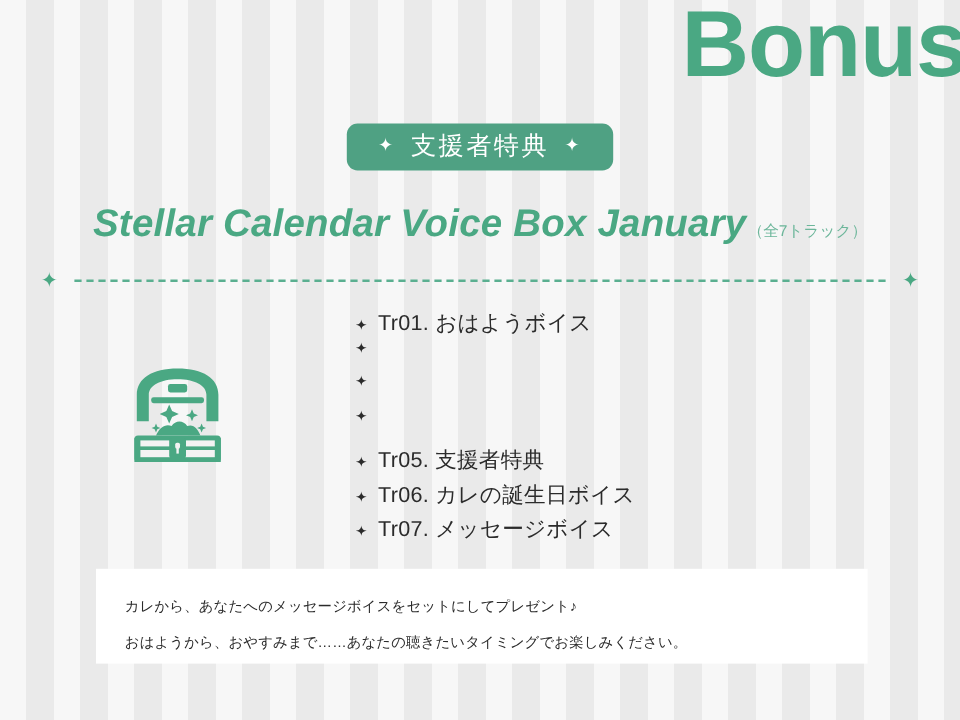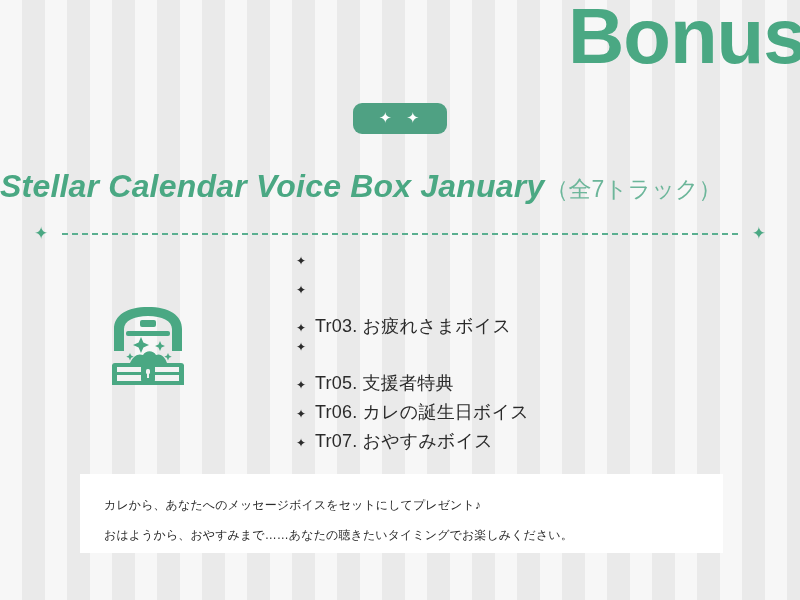--- a/index.html
+++ b/index.html
@@ -70,32 +70,33 @@
     top: 0px;
   }
 
   
   .title-wrap {
     position: absolute;
     left: 0;
     top: 168px;
     width: 800px;
     display: flex;
+    justify-content: center;
     align-items: baseline;
     white-space: nowrap;
   }
   .title-main {
     font-size: 32px;
     font-weight: bold;
     font-style: italic;
     color: #4aa883;
     letter-spacing: 0.2px;
   }
   .title-sub {
-    font-size: 23px;
+    font-size: 13px;
     color: #6cb69a;
     font-style: normal;
     font-weight: normal;
     margin-left: 1px;
   }
 
   
   .divider-wrap {
     position: absolute;
     left: 34px;
@@ -178,20 +179,21 @@
 </head>
 <body>
 
 <div class="page">
 
   <div class="bonus-heading">Bonus</div>
 
   <div class="badge-wrap">
     <div class="badge">
       <span class="spark">✦</span>
+      <span>支援者特典</span>
       <span class="spark">✦</span>
     </div>
   </div>
 
   <div class="title-wrap">
     <span class="title-main">Stellar Calendar Voice Box January</span>
     <span class="title-sub">（全7トラック）</span>
   </div>
 
   <div class="divider-wrap">
@@ -235,42 +237,42 @@
         <g fill="#f3f3f3">
           <rect x="46" y="74" width="4" height="5" rx="1.5"></rect>
           <rect x="47" y="78" width="2" height="5"></rect>
         </g>
       </svg>
     </div>
 
     <ul class="tracklist">
       <li class="track-item">
         <span class="track-bullet">✦</span>
-      </li>
-      <li class="track-item">
-        <span class="track-bullet">✦</span>
-      </li>
-      <li class="track-item">
-        <span class="track-bullet">✦</span>
-        <span class="track-label">Tr03. お疲れさまボイス</span>
+        <span class="track-label">Tr01. おはようボイス</span>
+      </li>
+      <li class="track-item">
+        <span class="track-bullet">✦</span>
+      </li>
+      <li class="track-item">
+        <span class="track-bullet">✦</span>
       </li>
       <li class="track-item">
         <span class="track-bullet">✦</span>
       </li>
       <li class="track-item">
         <span class="track-bullet">✦</span>
         <span class="track-label">Tr05. 支援者特典</span>
       </li>
       <li class="track-item">
         <span class="track-bullet">✦</span>
         <span class="track-label">Tr06. カレの誕生日ボイス</span>
       </li>
       <li class="track-item">
         <span class="track-bullet">✦</span>
-        <span class="track-label">Tr07. おやすみボイス</span>
+        <span class="track-label">Tr07. メッセージボイス</span>
       </li>
     </ul>
   </div>
 
   <div class="note-box">
     <div class="note-line">カレから、あなたへのメッセージボイスをセットにしてプレゼント♪</div>
     <div class="note-line">おはようから、おやすみまで……あなたの聴きたいタイミングでお楽しみください。</div>
   </div>
 
 </div>

